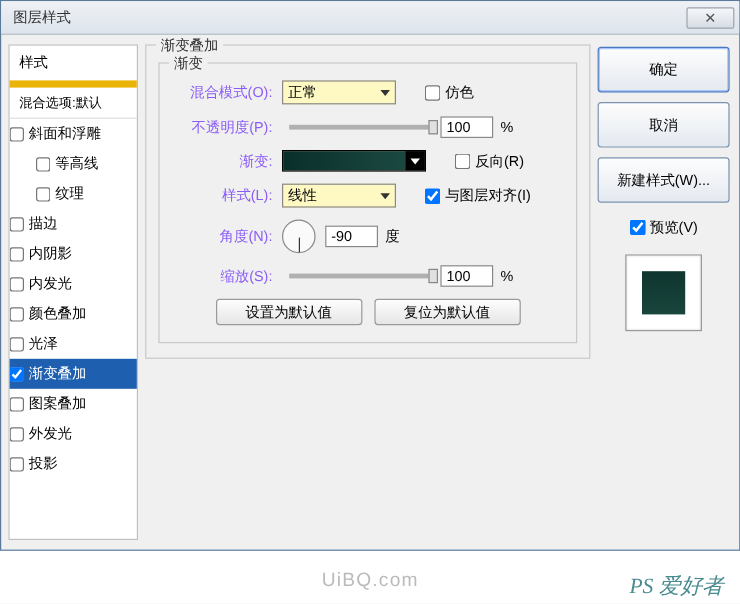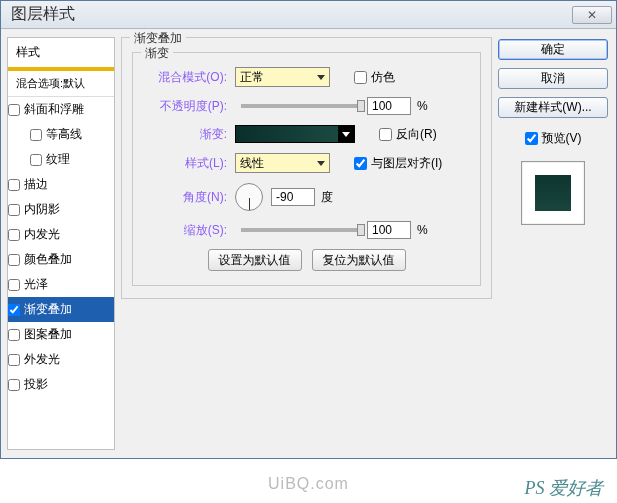--- a/index.html
+++ b/index.html
@@ -1,23 +1,23 @@
 <!DOCTYPE html>
 <html><head>
 <meta charset="utf-8">
 <style>
 * { box-sizing: border-box; margin: 0; padding: 0; font-family: "Microsoft YaHei", SimSun, sans-serif; font-size: 12px; }
 body { background: #fff; width: 617px; height: 503px; overflow: hidden; }
 .window { width: 617px; height: 459px; border: 1px solid #5a7a9c; background: #f0f0f0; display: flex; flex-direction: column; }
 .titlebar { height: 28px; background: linear-gradient(#eef1f5, #dde4ec); display: flex; align-items: center; justify-content: space-between; padding: 0 4px 0 10px; border-bottom: 1px solid #b0b8c2; }
-.titlebar-title { color: #333; font-size: 16px; }
+.titlebar-title { color: #333; font-size: 12px; }
 .close-btn { width: 40px; height: 18px; background: linear-gradient(#f5f7fa,#d8dde4); border: 1px solid #9aa3ae; border-radius: 2px; display: flex; align-items: center; justify-content: center; color: #555; cursor: default; }
 .body { flex: 1; display: flex; padding: 8px 8px 8px 6px; gap: 6px; }
 .sidebar { width: 108px; border: 1px solid #c0c0c0; background: #fff; display: flex; flex-direction: column; }
-.sidebar-header { padding: 6px 8px; border-bottom: 4px solid #eab308; }
+.sidebar-header { padding: 6px 8px; border-bottom: 6px solid #eab308; }
 .sidebar-sub { padding: 5px 8px; border-bottom: 1px solid #ddd; font-size: 11px; }
 .style-item { padding: 4px 0; display: flex; align-items: center; gap: 4px; cursor: default; }
 .style-item.selected { background: #1e5fb0; color: #fff; }
 .style-item input[type=checkbox] { width: 12px; height: 12px; }
 .style-item.indent { padding-left: 22px; }
 .main { flex: 1; position: relative; }
 .fieldset { border: 1px solid #c8c8c8; padding: 8px 10px 12px 10px; margin-bottom: 10px; position: relative; }
 .fieldset-title { position: absolute; top: -8px; left: 8px; background: #f0f0f0; padding: 0 4px; color: #333; }
 .inner-fieldset { border: 1px solid #c8c8c8; padding: 14px 12px 14px 12px; position: relative; margin-top: 6px; }
 .row { display: flex; align-items: center; margin-bottom: 10px; }
@@ -28,23 +28,23 @@
 .slider-thumb { position: absolute; top: -4px; width: 8px; height: 12px; background: #e0e0e0; border: 1px solid #888; transform: translateX(-50%); }
 .num-input { width: 44px; height: 18px; border: 1px solid #888; background: #fff; padding: 0 4px; text-align: left; }
 .pct { margin-left: 6px; }
 .gradient-bar { width: 120px; height: 18px; border: 1px solid #000; background: linear-gradient(90deg, #0a2f2a, #1d4d44); display: flex; justify-content: flex-end; align-items: center; }
 .gradient-arrow { width: 16px; height: 16px; background: #000; display: flex; align-items: center; justify-content: center; }
 .gradient-arrow::after { content: ""; border-left: 4px solid transparent; border-right: 4px solid transparent; border-top: 5px solid #fff; }
 .chk { display: flex; align-items: center; gap: 4px; margin-left: 24px; }
 .angle-dial { width: 28px; height: 28px; border: 1px solid #888; border-radius: 50%; background: #fafafa; position: relative; margin-right: 8px; }
 .angle-dial::after { content: ""; position: absolute; width: 1px; height: 12px; background: #333; left: 50%; top: 2px; transform-origin: bottom; transform: rotate(180deg); }
 .btn-row { display: flex; gap: 10px; justify-content: center; margin-top: 8px; }
-.ps-btn { height: 22px; padding: 0 10px; background: linear-gradient(#fdfdfd,#e6e6e6); border: 1px solid #9a9a9a; border-radius: 3px; cursor: default; }
+.ps-btn { height: 22px; padding: 0 24px; background: linear-gradient(#fdfdfd,#e6e6e6); border: 1px solid #9a9a9a; border-radius: 3px; cursor: default; }
 .right-col { width: 110px; display: flex; flex-direction: column; gap: 8px; align-items: stretch; padding-top: 2px; }
-.win-btn { height: 21px; background: linear-gradient(#fdfdfd,#e4e9f0); border: 1px solid #7a93b0; border-radius: 3px; display: flex; align-items: center; justify-content: center; cursor: default; }
+.win-btn { height: 38px; background: linear-gradient(#fdfdfd,#e4e9f0); border: 1px solid #7a93b0; border-radius: 3px; display: flex; align-items: center; justify-content: center; cursor: default; }
 .win-btn.primary { border: 1px solid #4a78c0; box-shadow: 0 0 0 1px #a6c5ff inset; }
 .preview-chk { display: flex; align-items: center; gap: 4px; justify-content: center; margin-top: 4px; }
 .preview-box { width: 64px; height: 64px; border: 1px solid #999; background: #fff; margin: 6px auto 0 auto; display: flex; align-items: center; justify-content: center; box-shadow: inset 0 0 2px #ccc; }
 .preview-swatch { width: 36px; height: 36px; background: linear-gradient(#0e352f,#18453c); }
 .watermark { position: absolute; bottom: 3px; right: 14px; font-size: 18px; color: #4a8b8f; font-style: italic; font-family: cursive; }
 .url-text { position: absolute; bottom: 10px; left: 50%; transform: translateX(-50%); font-size: 16px; color: #bbb; letter-spacing: 1px; }
 </style>
 </head>
 <body>
 

